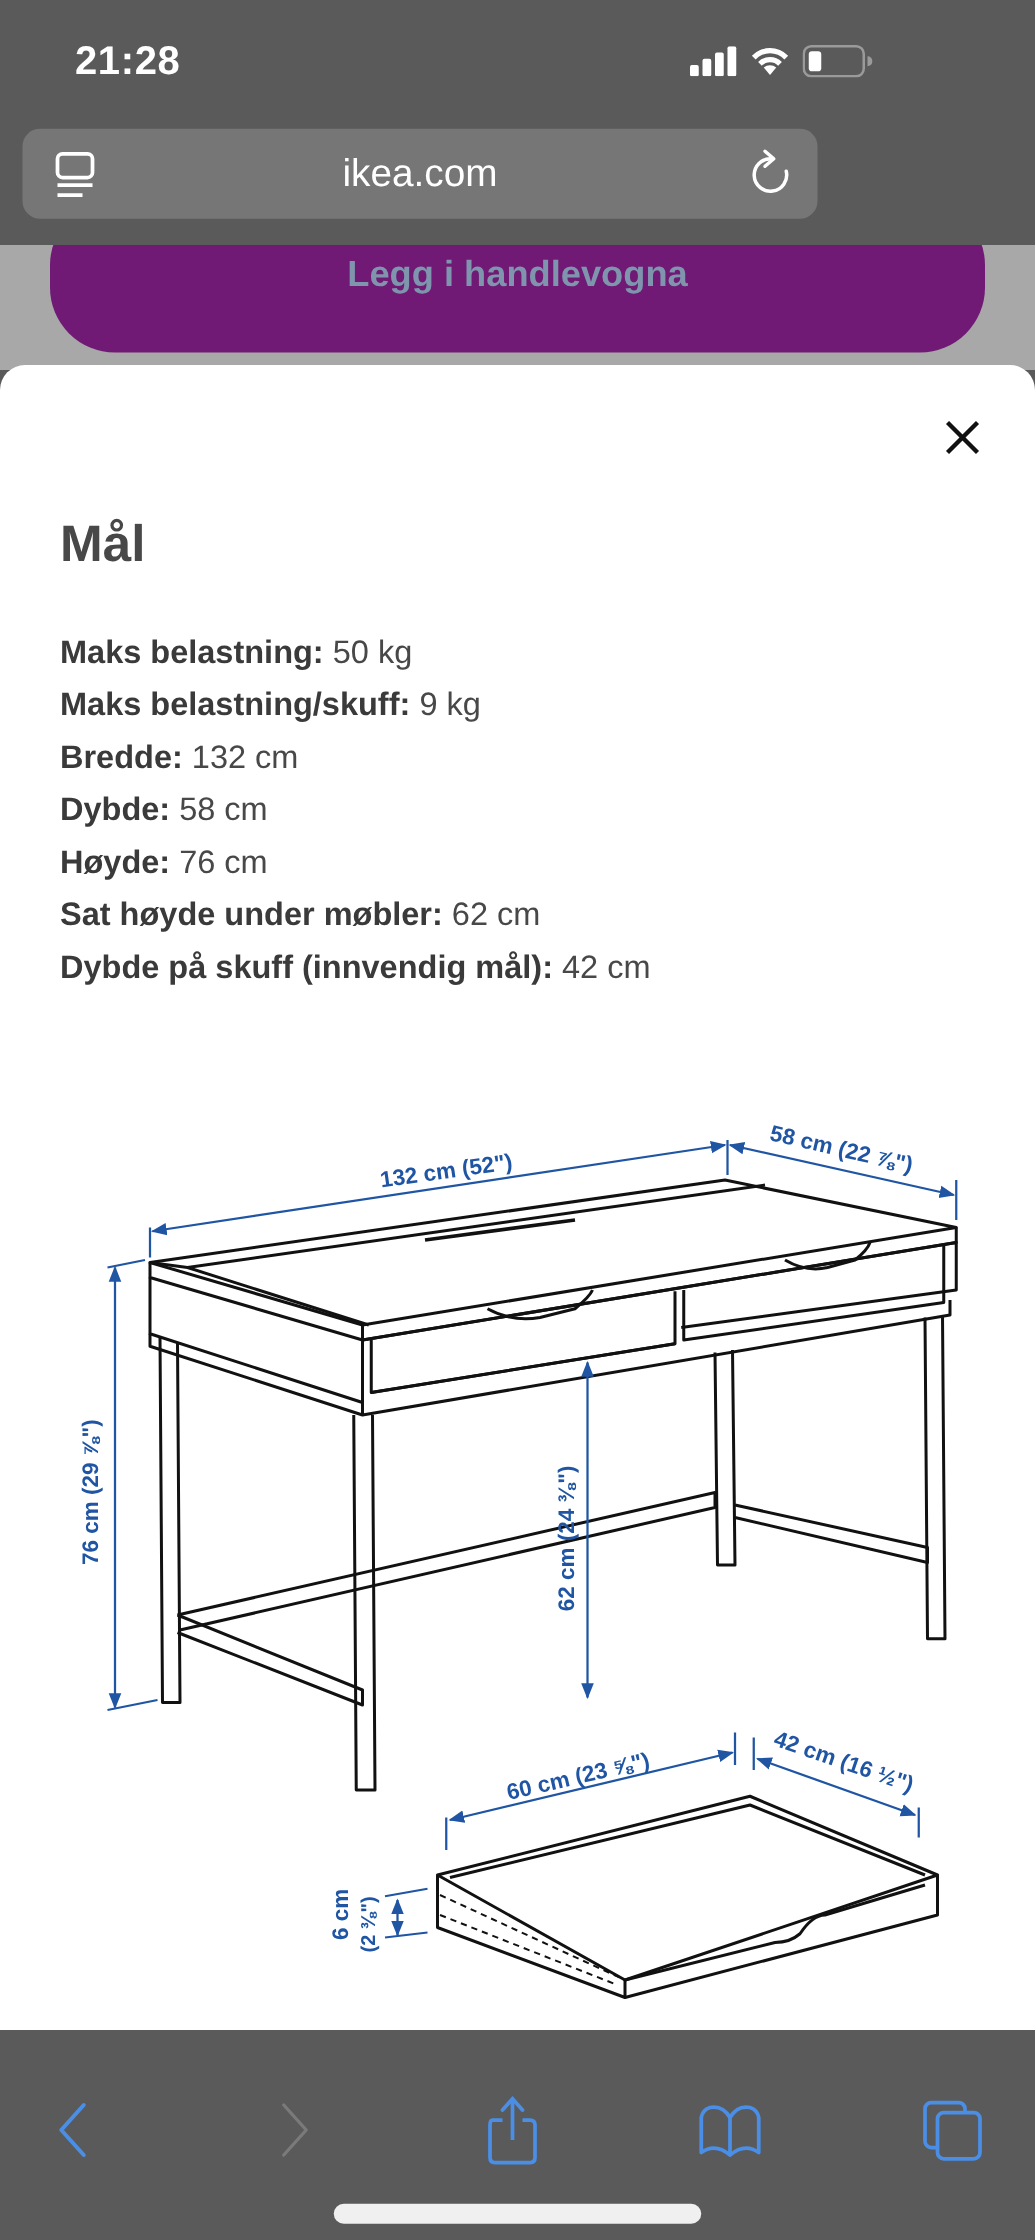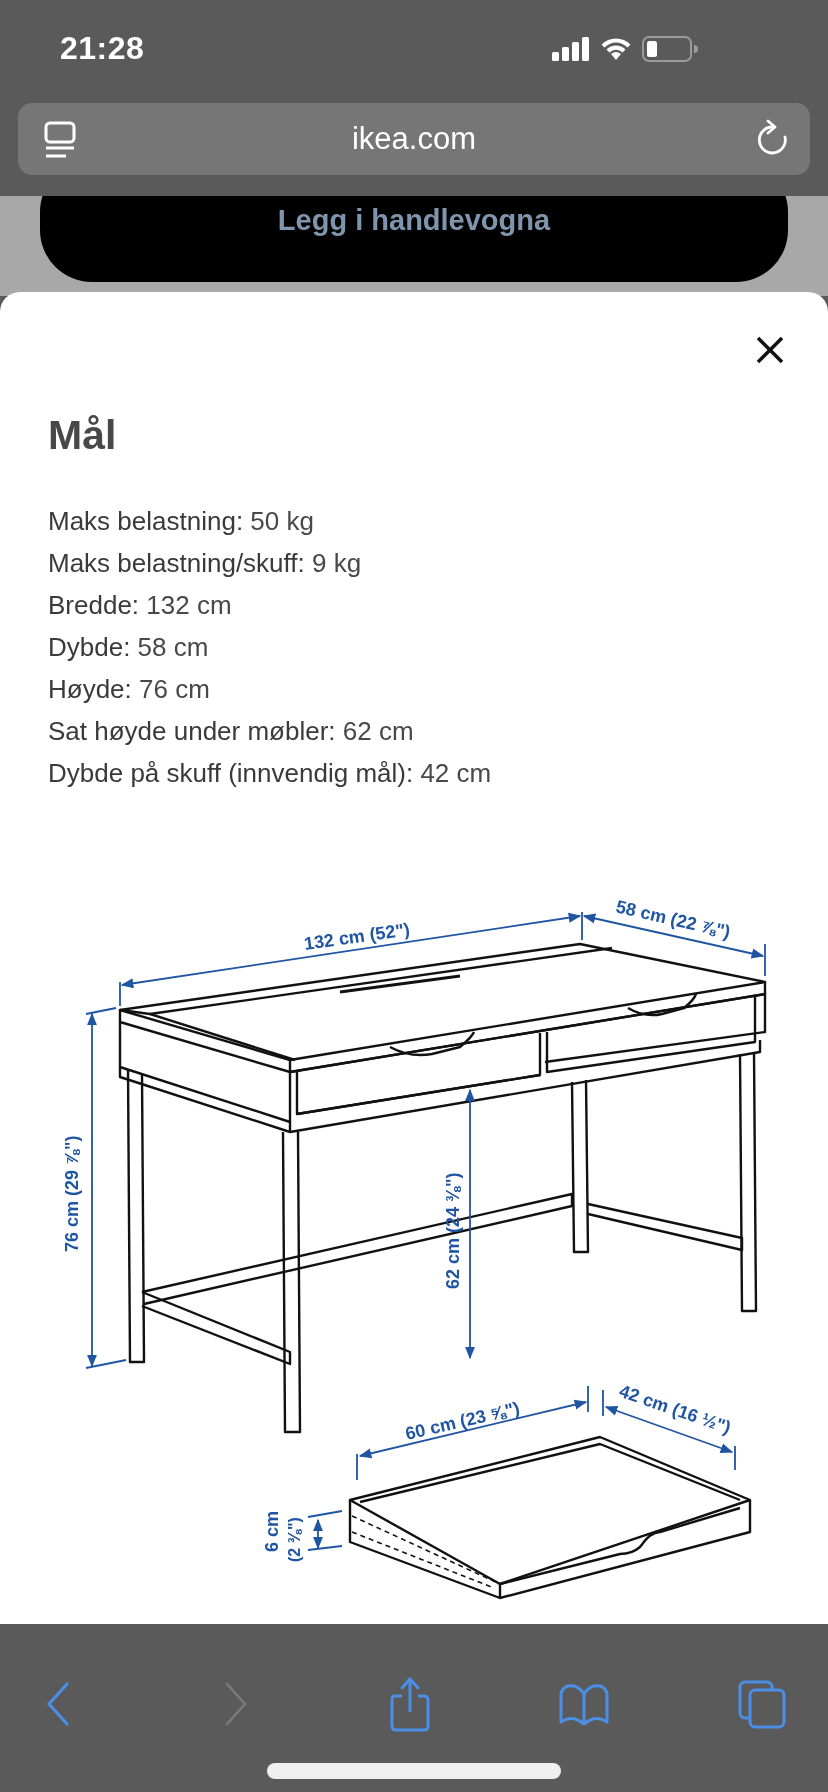--- a/index.html
+++ b/index.html
@@ -5,36 +5,36 @@
   * { box-sizing: border-box; margin: 0; padding: 0; }
   html, body { width: 828px; height: 1792px; overflow: hidden; background: #5a5a5a; }
   body { position: relative; font-family: "Liberation Sans", sans-serif; }
 
   
   .statusbar { position: absolute; left: 0; top: 0; width: 732px; height: 100px; background: #5a5a5a; }
   .time { position: absolute; left: 60px; top: 30px; font-size: 32px; font-weight: bold; color: #fff; letter-spacing: 0.5px; }
   .status-icons { position: absolute; right: 34px; top: 36px; display: flex; align-items: center; gap: 10px; }
 
   
-  .urlbar { position: absolute; left: 18px; top: 103px; width: 792px; height: 72px; background: #767676; border-radius: 14px; }
+  .urlbar { position: absolute; left: 18px; top: 103px; width: 636px; height: 72px; background: #767676; border-radius: 14px; }
   .url-text { position: absolute; left: 0; right: 0; top: 18px; text-align: center; font-size: 31px; color: #fff; }
   .reader-icon { position: absolute; left: 26px; top: 18px; }
   .reload-icon { position: absolute; right: 20px; top: 16px; }
-  .cart-button { position: absolute; left: 40px; top: 180px; width: 748px; height: 102px; background: #000000; border-radius: 0 0 52px 52px; }
+  .cart-button { position: absolute; left: 40px; top: 180px; width: 748px; height: 102px; background: #701a75; border-radius: 0 0 52px 52px; }
   .cart-button.rounded { border-radius: 52px; top: 160px; height: 122px; }
   .cart-label { position: absolute; left: 0; right: 0; top: 44px; text-align: center; color: #7f95ae; font-size: 29px; font-weight: bold; }
   .page-bg-top { position: absolute; left: 0; top: 196px; width: 828px; height: 100px; background: #a8a8a8; }
 
   
   .modal { position: absolute; left: 0; top: 292px; width: 828px; height: 1332px; background: #fff; border-radius: 20px 20px 0 0; overflow: hidden; }
   .close-btn { position: absolute; right: 40px; top: 40px; width: 36px; height: 36px; cursor: pointer; }
   .title { position: absolute; left: 48px; top: 120px; font-size: 41px; font-weight: bold; color: #484848; }
   .specs { position: absolute; left: 48px; top: 208px; list-style: none; }
   .spec { font-size: 26px; line-height: 42px; color: #484848; white-space: nowrap; }
-  .spec b { font-weight: normal; color: #3a3a3a; }
+  .spec b { font-weight: bold; color: #3a3a3a; }
 
   .diagram { position: absolute; left: 0; top: 580px; width: 828px; height: 760px; }
 
   
   .toolbar { position: absolute; left: 0; top: 1624px; width: 828px; height: 168px; background: #5a5a5a; }
   .tb-btn { position: absolute; top: 50px; width: 60px; height: 60px; display: flex; align-items: center; justify-content: center; cursor: pointer; }
   .home-ind { position: absolute; left: 267px; top: 139px; width: 294px; height: 16px; background: #f0f0f0; border-radius: 8px; }
 </style>
 </head>
 <body>

